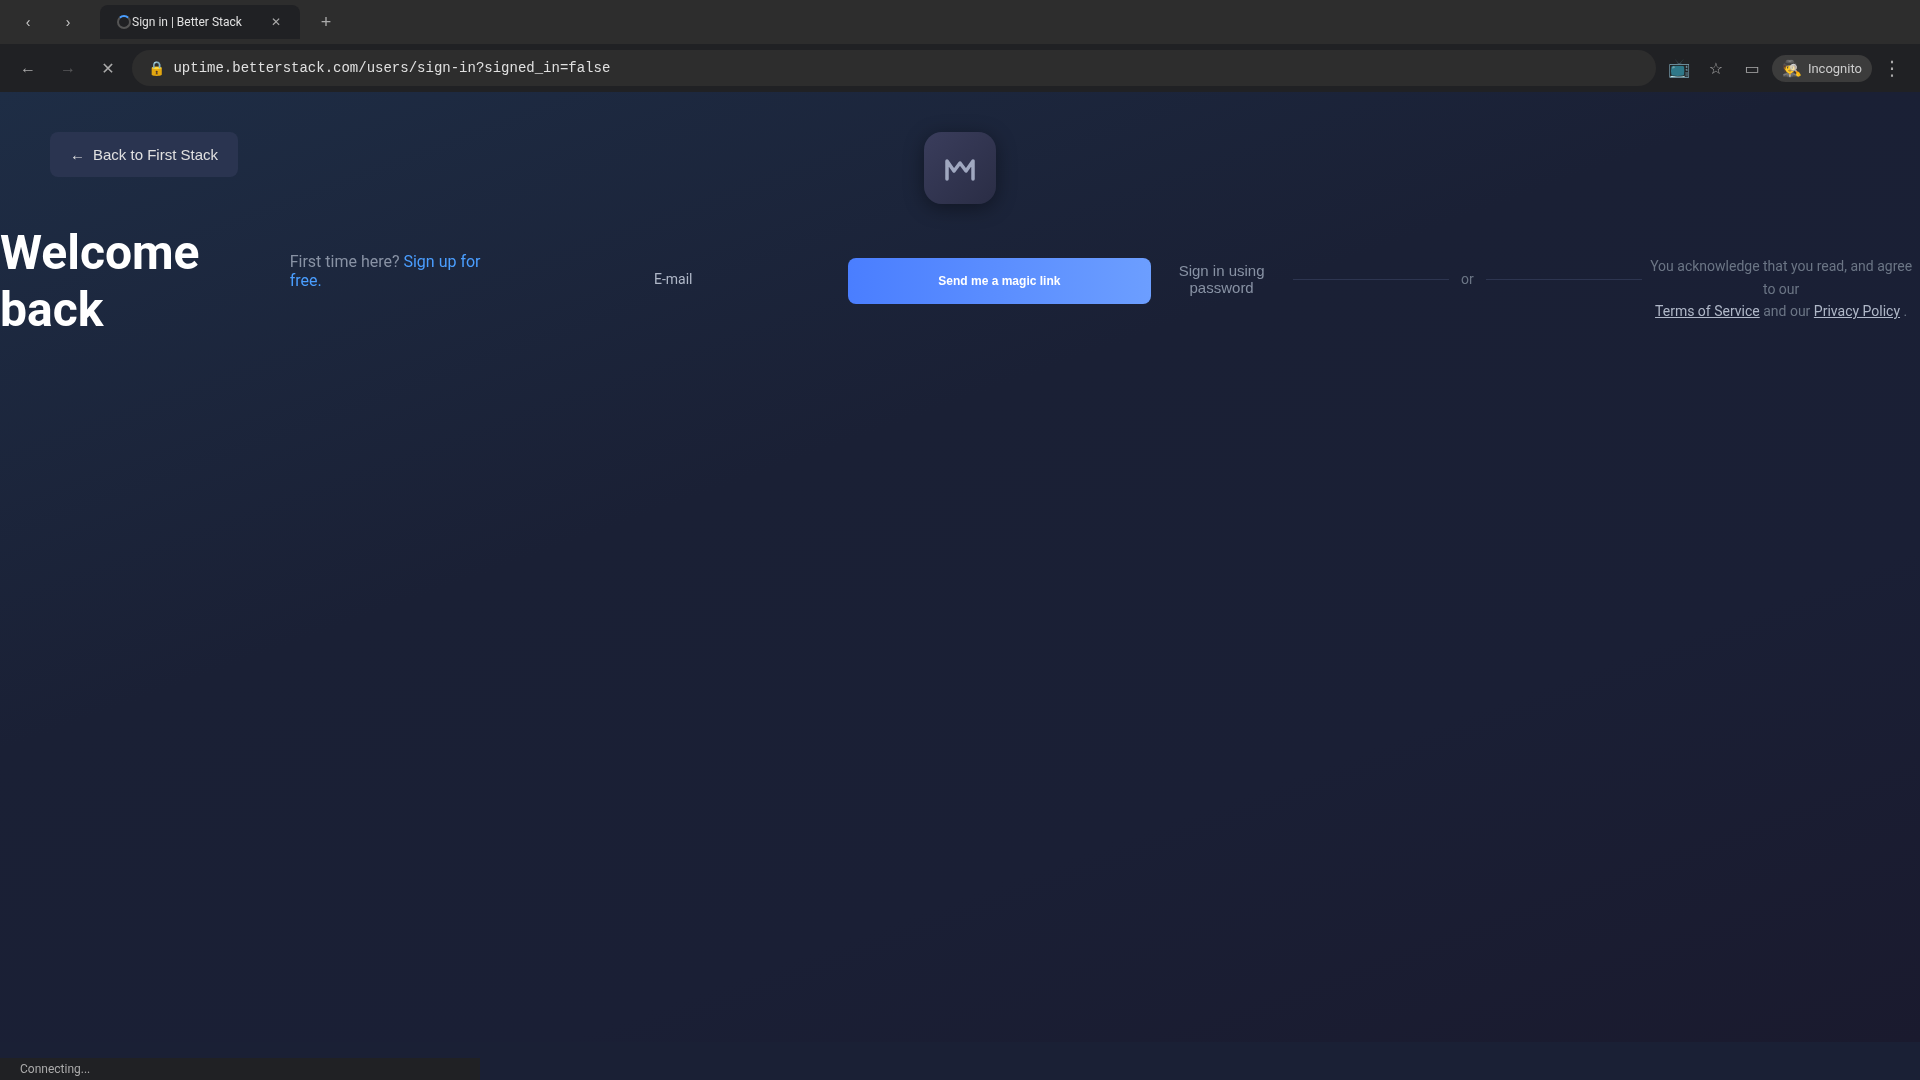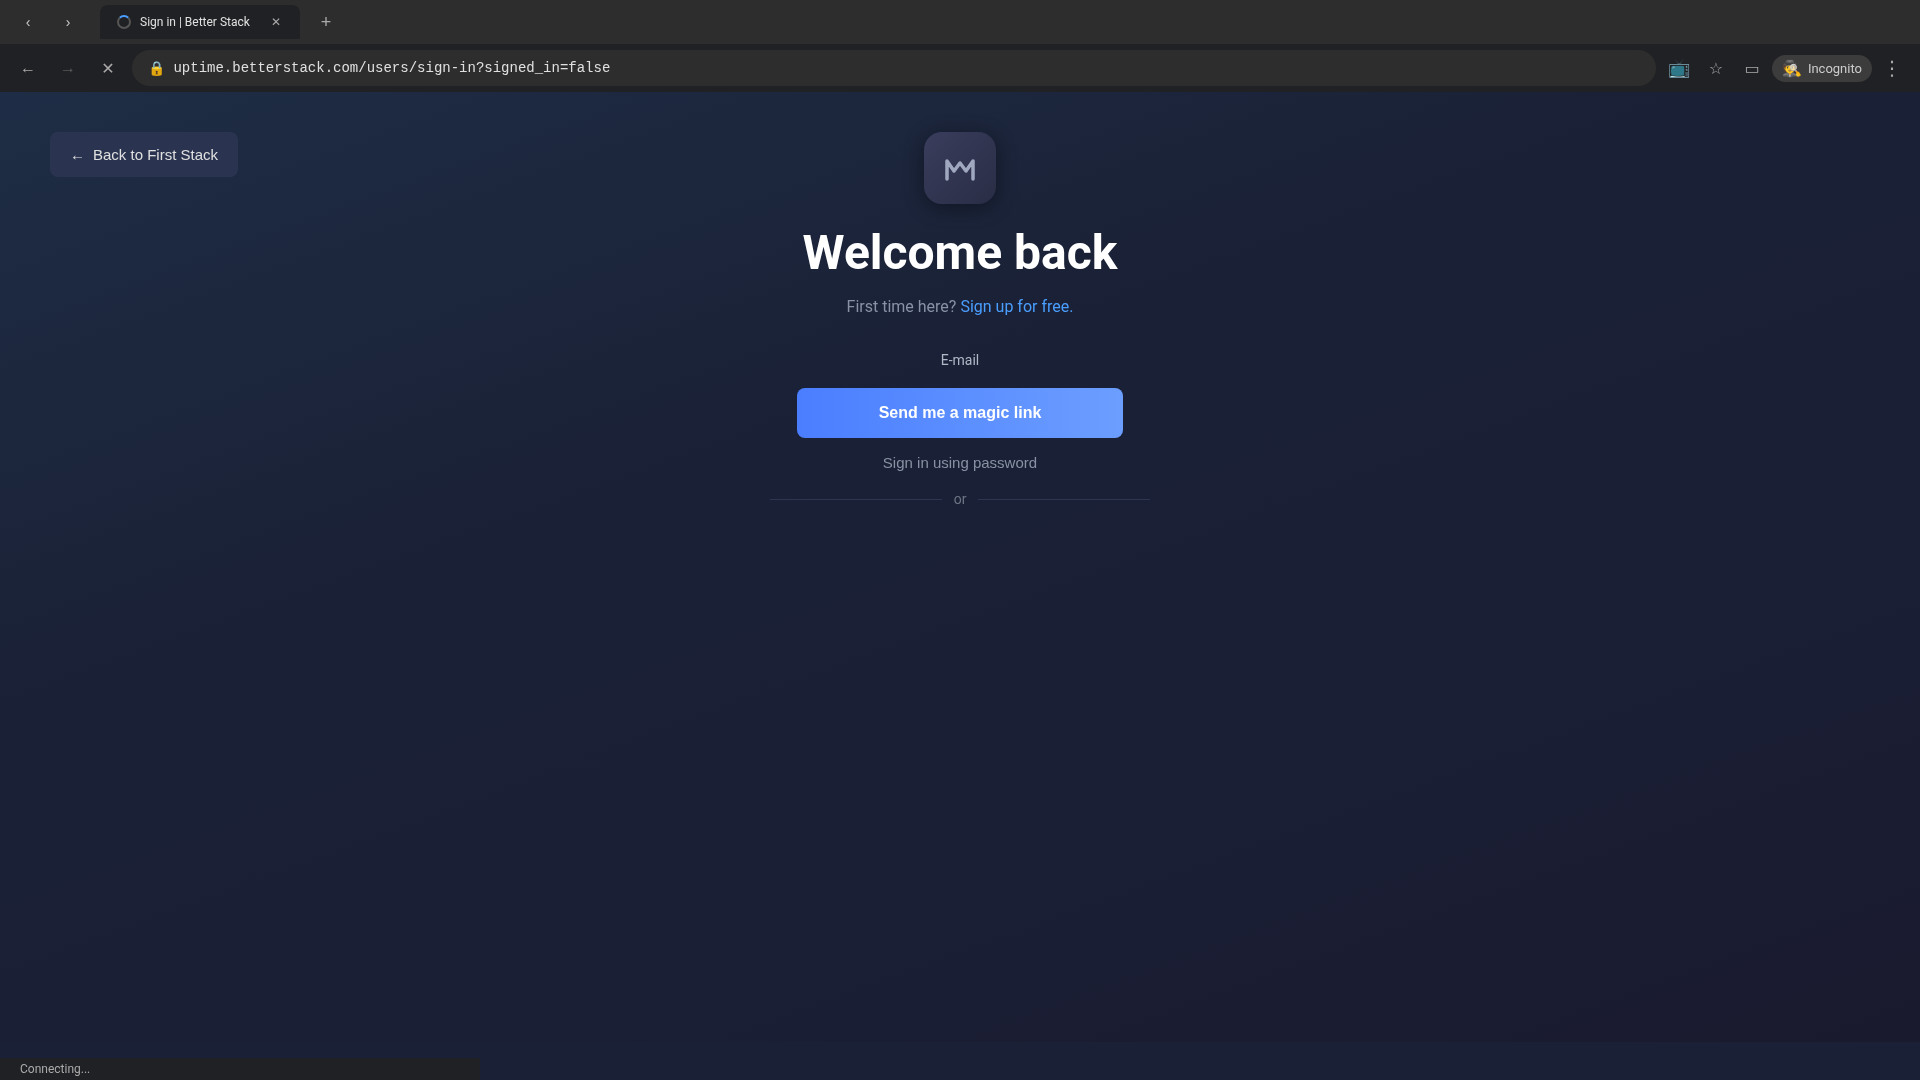--- a/index.html
+++ b/index.html
@@ -29,21 +29,21 @@
       align-items: center;
       padding: 6px 12px;
       gap: 8px;
       height: 44px;
       background: #2d2d2d;
     }
 
     .tab {
       display: flex;
       align-items: center;
-      gap: 8px;
+      gap: 0;
       background: #3c3c3c;
       padding: 8px 16px;
       border-radius: 8px 8px 0 0;
       min-width: 200px;
       max-width: 280px;
       height: 34px;
       position: relative;
     }
 
     .tab.active {
@@ -237,21 +237,21 @@
     }
 
     .logo-svg {
       width: 42px;
       height: 42px;
     }
 
     
     .form-container {
       display: flex;
-      flex-direction: column;
+      flex-direction: row;
       align-items: center;
       width: 100%;
       margin-top: 20px;
     }
 
     .welcome-title {
       font-size: 48px;
       font-weight: 700;
       color: #ffffff;
       margin-bottom: 16px;
@@ -296,21 +296,21 @@
       color: #6b7585;
     }
 
     .magic-link-btn {
       width: 326px;
       padding: 16px;
       background: linear-gradient(90deg, #4a7eff 0%, #6c9eff 100%);
       border: none;
       border-radius: 8px;
       color: #ffffff;
-      font-size: 16px;
+      font-size: 12px;
       font-weight: 600;
       cursor: pointer;
       margin-bottom: 16px;
     }
 
     .password-signin {
       color: #8892a4;
       font-size: 15px;
       background: none;
       border: none;
@@ -457,19 +457,26 @@
 
     <button class="password-signin">Sign in using password</button>
 
     <div class="divider">
       <div class="divider-line"></div>
       <span class="divider-text">or</span>
       <div class="divider-line"></div>
     </div>
 
 
+    <div class="legal-text">
+      <span>You acknowledge that you read, and agree to our</span><br>
+      <a href="#">Terms of Service</a>
+      <span>and our</span>
+      <a href="#">Privacy Policy</a>
+      <span>.</span>
+    </div>
 
   </div>
 </div>
 
 <div class="status-bar">
   <span class="status-text">Connecting...</span>
 </div>
 
 </body></html>

